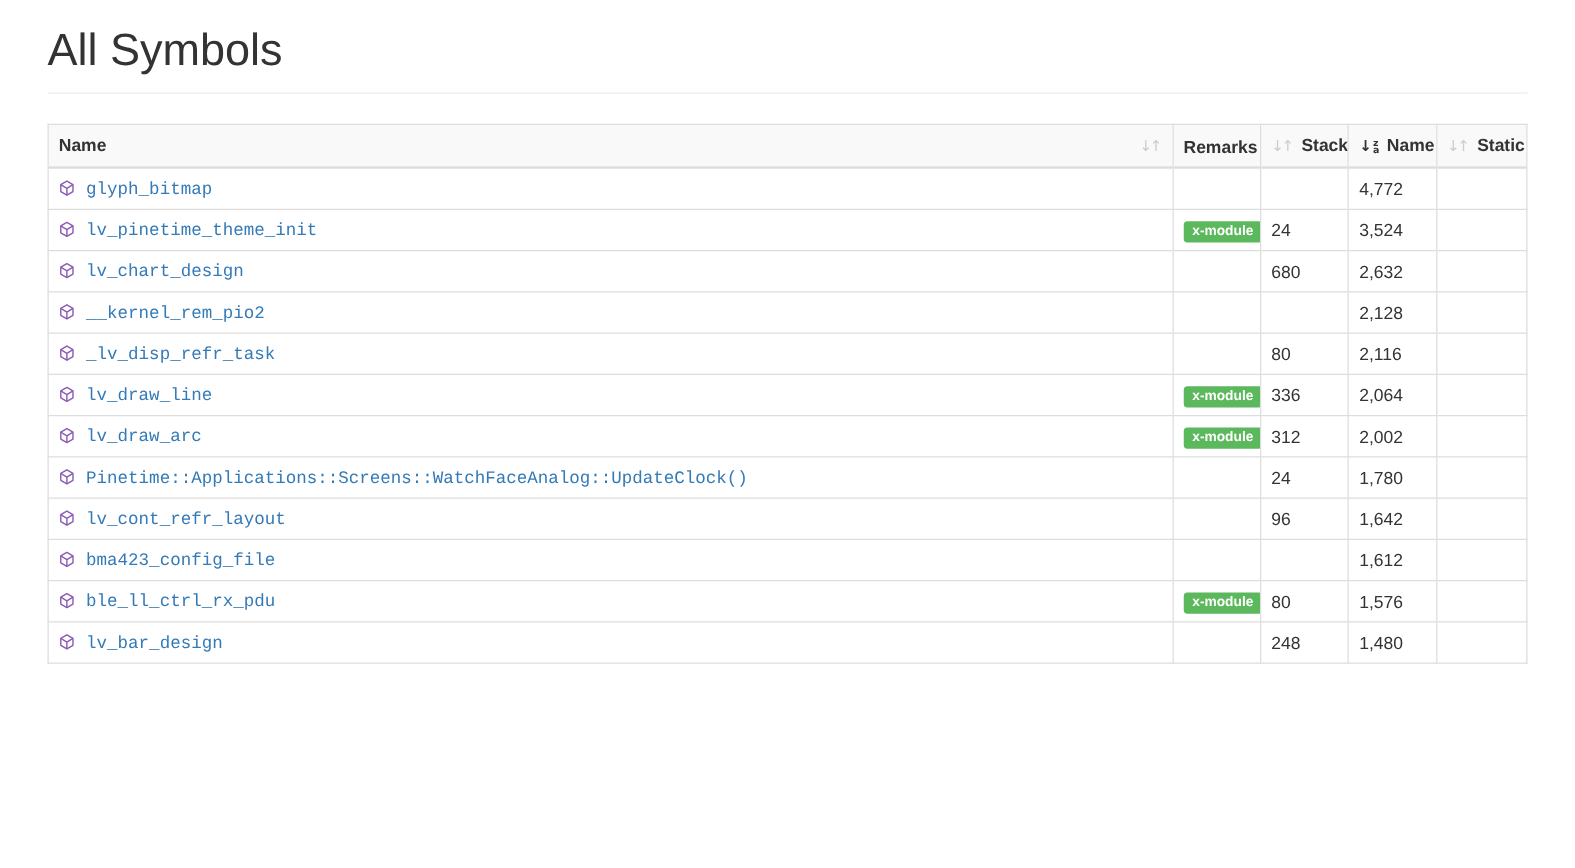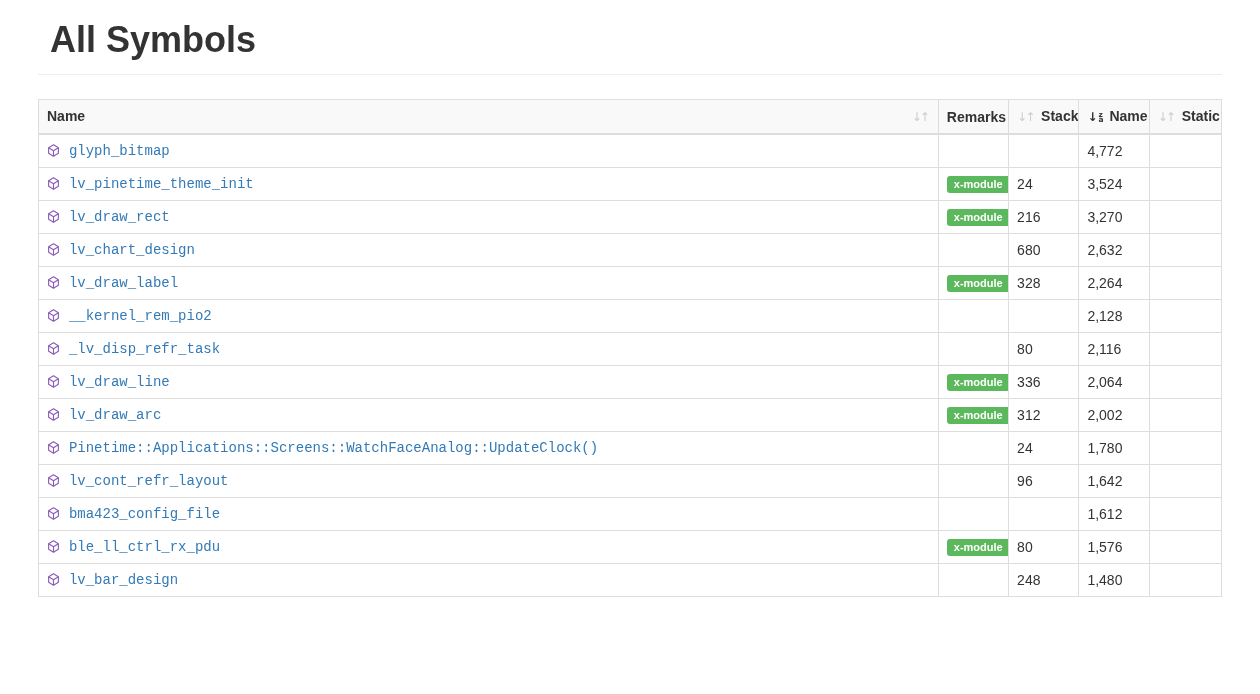--- a/index.html
+++ b/index.html
@@ -20,22 +20,22 @@
     border-radius: 4px;
   }
   .brand {
     display: inline-block; padding: 0 16px; line-height: 48px;
     font-size: 18px; color: #777; text-decoration: none; cursor: pointer;
   }
 
   
   .page-header { border-bottom: 1px solid #eee; padding-bottom: 14px; margin-bottom: 24px; }
   .page-header h1 {
-    font-size: 36px; font-weight: 700; line-height: 40px;
-    margin: 20px 0 0 12px; color: #333;
+    font-size: 36px; font-weight: 400; line-height: 40px;
+    margin: 20px 0 0 0; color: #333;
   }
 
   
   table.symbols {
     width: 100%; border-collapse: collapse; table-layout: fixed;
   }
   table.symbols th, table.symbols td {
     border: 1px solid var(--table-border, #ddd);
     padding: 5px 8px; line-height: 20px; font-size: 14px;
     overflow: hidden; white-space: nowrap;
@@ -167,73 +167,39 @@
       <a>lv_pinetime_theme_init</a>
     </td>
     <td class="remarks-cell">
       <span class="badge-green">x-module</span>
     </td>
     <td class="num-cell">24</td>
     <td class="num-cell">3,524</td>
     <td class="num-cell"></td>
   </tr>
 
-  <tr>
-    <td class="name-cell">
-      <span class="cube">
-        <svg width="13" height="13" viewBox="0 0 16 16" fill="none" stroke="currentColor" stroke-width="1.4" stroke-linejoin="round">
-          <path d="M8 1 L14 4.6 V11.4 L8 15 L2 11.4 V4.6 Z"></path>
-          <path d="M8 8.2 V15 M8 8.2 L2 4.6 M8 8.2 L14 4.6"></path>
-        </svg>
-      </span>
-      <a>lv_draw_rect</a>
-    </td>
-    <td class="remarks-cell">
-      <span class="badge-green">x-module</span>
-    </td>
-    <td class="num-cell">216</td>
-    <td class="num-cell">3,270</td>
-    <td class="num-cell"></td>
-  </tr>
 
   <tr>
     <td class="name-cell">
       <span class="cube">
         <svg width="13" height="13" viewBox="0 0 16 16" fill="none" stroke="currentColor" stroke-width="1.4" stroke-linejoin="round">
           <path d="M8 1 L14 4.6 V11.4 L8 15 L2 11.4 V4.6 Z"></path>
           <path d="M8 8.2 V15 M8 8.2 L2 4.6 M8 8.2 L14 4.6"></path>
         </svg>
       </span>
       <a>lv_chart_design</a>
     </td>
     <td class="remarks-cell">
       
     </td>
     <td class="num-cell">680</td>
     <td class="num-cell">2,632</td>
     <td class="num-cell"></td>
   </tr>
 
-  <tr>
-    <td class="name-cell">
-      <span class="cube">
-        <svg width="13" height="13" viewBox="0 0 16 16" fill="none" stroke="currentColor" stroke-width="1.4" stroke-linejoin="round">
-          <path d="M8 1 L14 4.6 V11.4 L8 15 L2 11.4 V4.6 Z"></path>
-          <path d="M8 8.2 V15 M8 8.2 L2 4.6 M8 8.2 L14 4.6"></path>
-        </svg>
-      </span>
-      <a>lv_draw_label</a>
-    </td>
-    <td class="remarks-cell">
-      <span class="badge-green">x-module</span>
-    </td>
-    <td class="num-cell">328</td>
-    <td class="num-cell">2,264</td>
-    <td class="num-cell"></td>
-  </tr>
 
   <tr>
     <td class="name-cell">
       <span class="cube">
         <svg width="13" height="13" viewBox="0 0 16 16" fill="none" stroke="currentColor" stroke-width="1.4" stroke-linejoin="round">
           <path d="M8 1 L14 4.6 V11.4 L8 15 L2 11.4 V4.6 Z"></path>
           <path d="M8 8.2 V15 M8 8.2 L2 4.6 M8 8.2 L14 4.6"></path>
         </svg>
       </span>
       <a>__kernel_rem_pio2</a>

